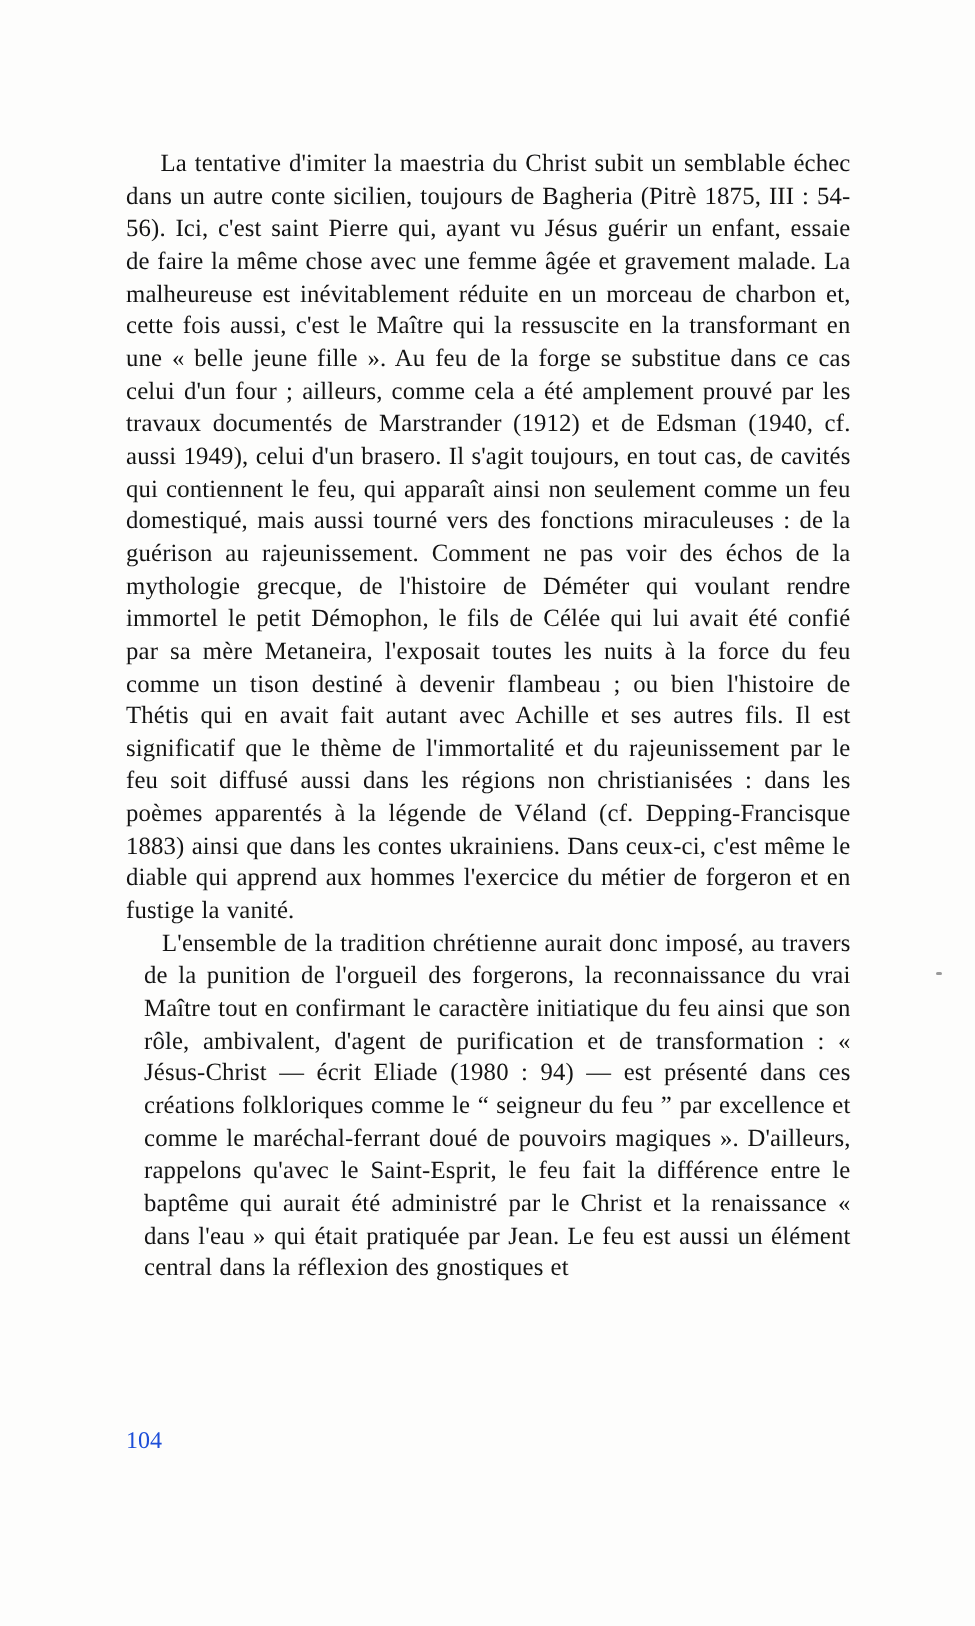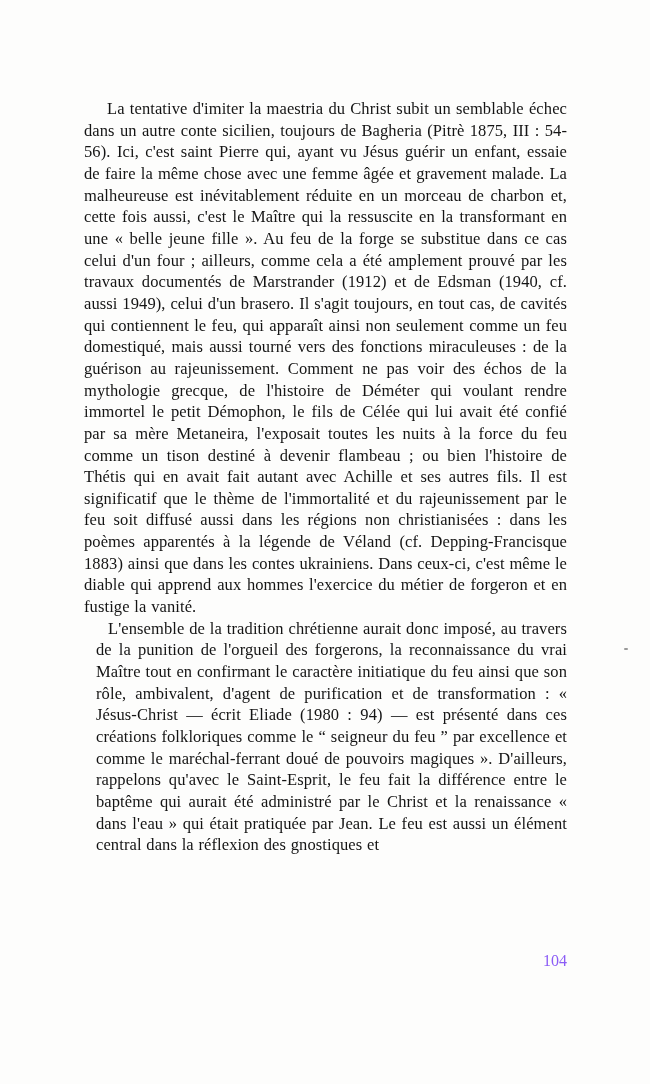--- a/index.html
+++ b/index.html
@@ -33,23 +33,23 @@
     word-spacing: 0.5px;
     hyphens: none;
   }
   .para.indent-lg { text-indent: 23px; }
   .para.indent-sm { text-indent: 12px; margin-left: 12px; }
   .page-number {
     position: absolute;
     left: 84px;
     width: 483px;
     top: 952px;
-    text-align: right;
+    text-align: left;
     font-size: 16px;
-    color: #8b5cf6;
+    color: #1d4ed8;
   }
   .scan-artifact {
     position: absolute;
     right: 22px;
     top: 648px;
     width: 4px;
     height: 2px;
     background: #9a9a9a;
     border-radius: 1px;
   }

